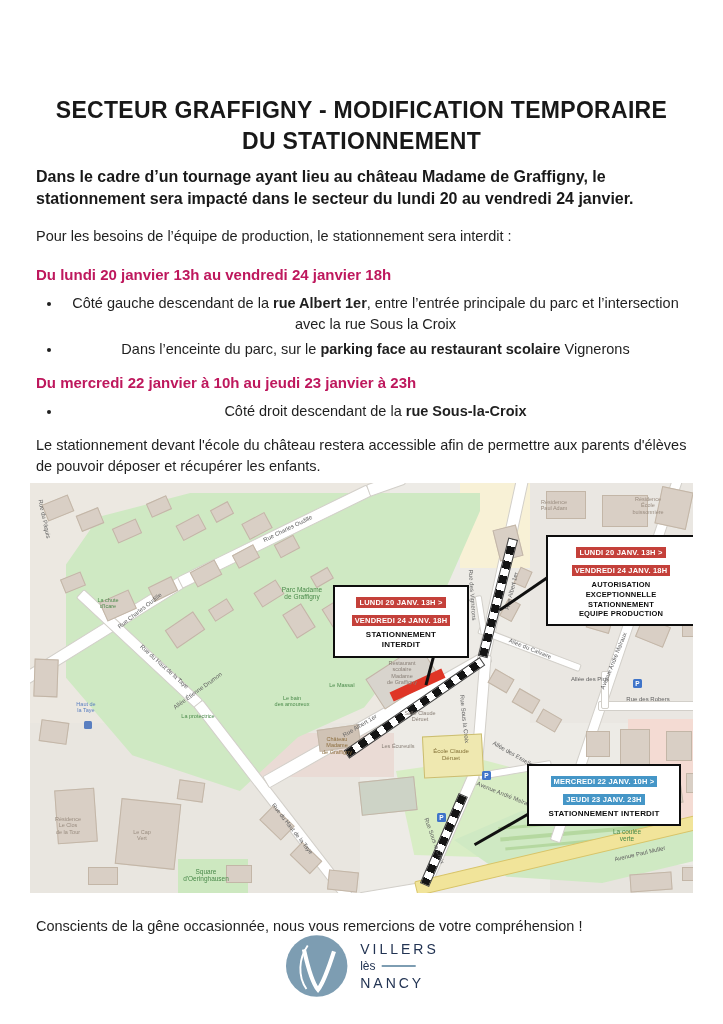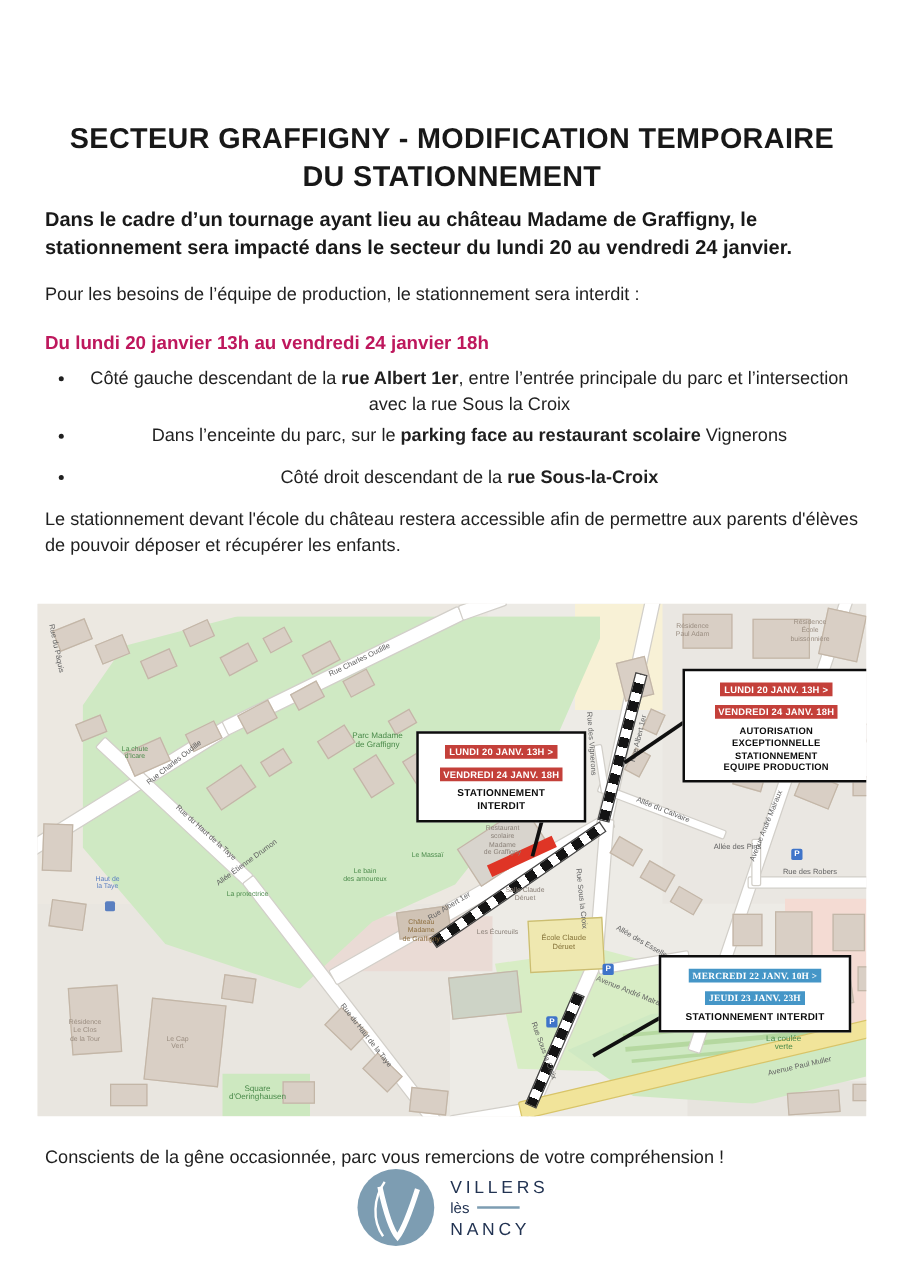--- a/index.html
+++ b/index.html
@@ -46,21 +46,21 @@
   .tr{font-size:5.5px;color:#5a7fc0;}
   .p-icon{position:absolute;width:9px;height:9px;background:#3f74c9;color:#fff;font-size:6.5px;
           font-weight:700;text-align:center;line-height:9px;border-radius:1.5px;z-index:15;}
   .bus-icon{position:absolute;width:8px;height:8px;background:#5a7fc0;border-radius:1.5px;z-index:15;}
 
   .anno{position:absolute;background:#fff;border:2px solid #0d0d0d;padding:4px 4px 5px 4px;
         text-align:center;z-index:30;}
   .anno-hl{display:inline-block;color:#fff;font-weight:700;font-size:7.5px;line-height:1.5;
            padding:0 3px;letter-spacing:.2px;white-space:nowrap;}
   .hl-red{background:var(--red,#c4403a);}
-  .hl-blue{background:var(--blue,#4596c7);font-family:Liberation Serif, serif;}
+  .hl-blue{background:var(--blue,#4596c7);}
   .anno-body{font-weight:700;font-size:8px;color:#0d0d0d;margin-top:3px;white-space:pre-line;
              line-height:1.3;letter-spacing:.2px;}
 
   
   .closing{position:absolute;top:903px;left:36px;right:34px;font-size:14.5px;}
   .logo{position:absolute;top:934px;left:50%;transform:translateX(-50%);display:flex;
         align-items:center;gap:12px;}
   .logo-mark{width:64px;height:64px;}
   .logo-text{display:flex;flex-direction:column;gap:2px;color:#223352;}
   .logo-text .l1,.logo-text .l3{font-size:14px;letter-spacing:3px;font-weight:500;}
@@ -79,20 +79,21 @@
   <div class="content">
     <p class="intro">Dans le cadre d’un tournage ayant lieu au château Madame de Graffigny, le stationnement sera impacté dans le secteur du lundi 20 au vendredi 24 janvier.</p>
     <p class="lead">Pour les besoins de l’équipe de production, le stationnement sera interdit :</p>
 
     <p class="period-h">Du lundi 20 janvier 13h au vendredi 24 janvier 18h</p>
     <ul class="blist">
       <li><span>Côté gauche descendant de la </span><b class="inline">rue Albert 1er</b><span>, entre l’entrée principale du parc et l’intersection avec la rue Sous la Croix</span></li>
       <li><span>Dans l’enceinte du parc, sur le </span><b class="inline">parking face au restaurant scolaire</b><span> Vignerons</span></li>
     </ul>
 
+    <p class="period-h">Du mercredi 22 janvier à 10h au jeudi 23 janvier à 23h</p>
     <ul class="blist">
       <li><span>Côté droit descendant de la </span><b class="inline">rue Sous-la-Croix</b><span></span></li>
     </ul>
 
     <p class="note">Le stationnement devant l'école du château restera accessible afin de permettre aux parents d'élèves de pouvoir déposer et récupérer les enfants.</p>
   </div>
 
   <div class="map">
 
     <div class="anno" style="left:303px;top:102px;width:124px;">
@@ -262,21 +263,21 @@
 la Taye</span>
       <div class="p-icon" style="left: 603px; top: 196px;">P</div>
       <div class="p-icon" style="left: 452px; top: 288px;">P</div>
       <div class="p-icon" style="left: 407px; top: 330px;">P</div>
       <div class="bus-icon" style="left: 54px; top: 238px;"></div>
       <div class="mline arrow" style="left: 378.714px; top: 178.25px; width: 46.5725px; height: 2.5px; transform: rotate(104.931deg); background: rgb(16, 16, 16);"></div>
       <div class="mline arrow" style="left: 465.07px; top: 109.75px; width: 56.8595px; height: 2.5px; transform: rotate(145.751deg); background: rgb(16, 16, 16);"></div>
       <div class="mline arrow" style="left: 439.751px; top: 344.75px; width: 64.4981px; height: 2.5px; transform: rotate(150.255deg); background: rgb(16, 16, 16);"></div>
     </div>
 
-  <p class="closing">Conscients de la gêne occasionnée, parc vous remercions de votre compréhension !</p>
+  <p class="closing">Conscients de la gêne occasionnée, nous vous remercions de votre compréhension !</p>
 
   <div class="logo">
     <svg class="logo-mark" viewBox="0 0 100 100">
       <circle cx="50" cy="50" r="48" fill="#7d9db2"></circle>
       <path d="M36 18 C22 38 20 66 34 86" stroke="#ffffff" stroke-width="3" fill="none"></path>
       <path d="M30 24 C38 60 45 79 52 87 C59 78 69 52 77 27" stroke="#ffffff" stroke-width="6.5" fill="none"></path>
     </svg>
     <div class="logo-text">
       <span class="l1">VILLERS</span>
       <span class="logo-les">

